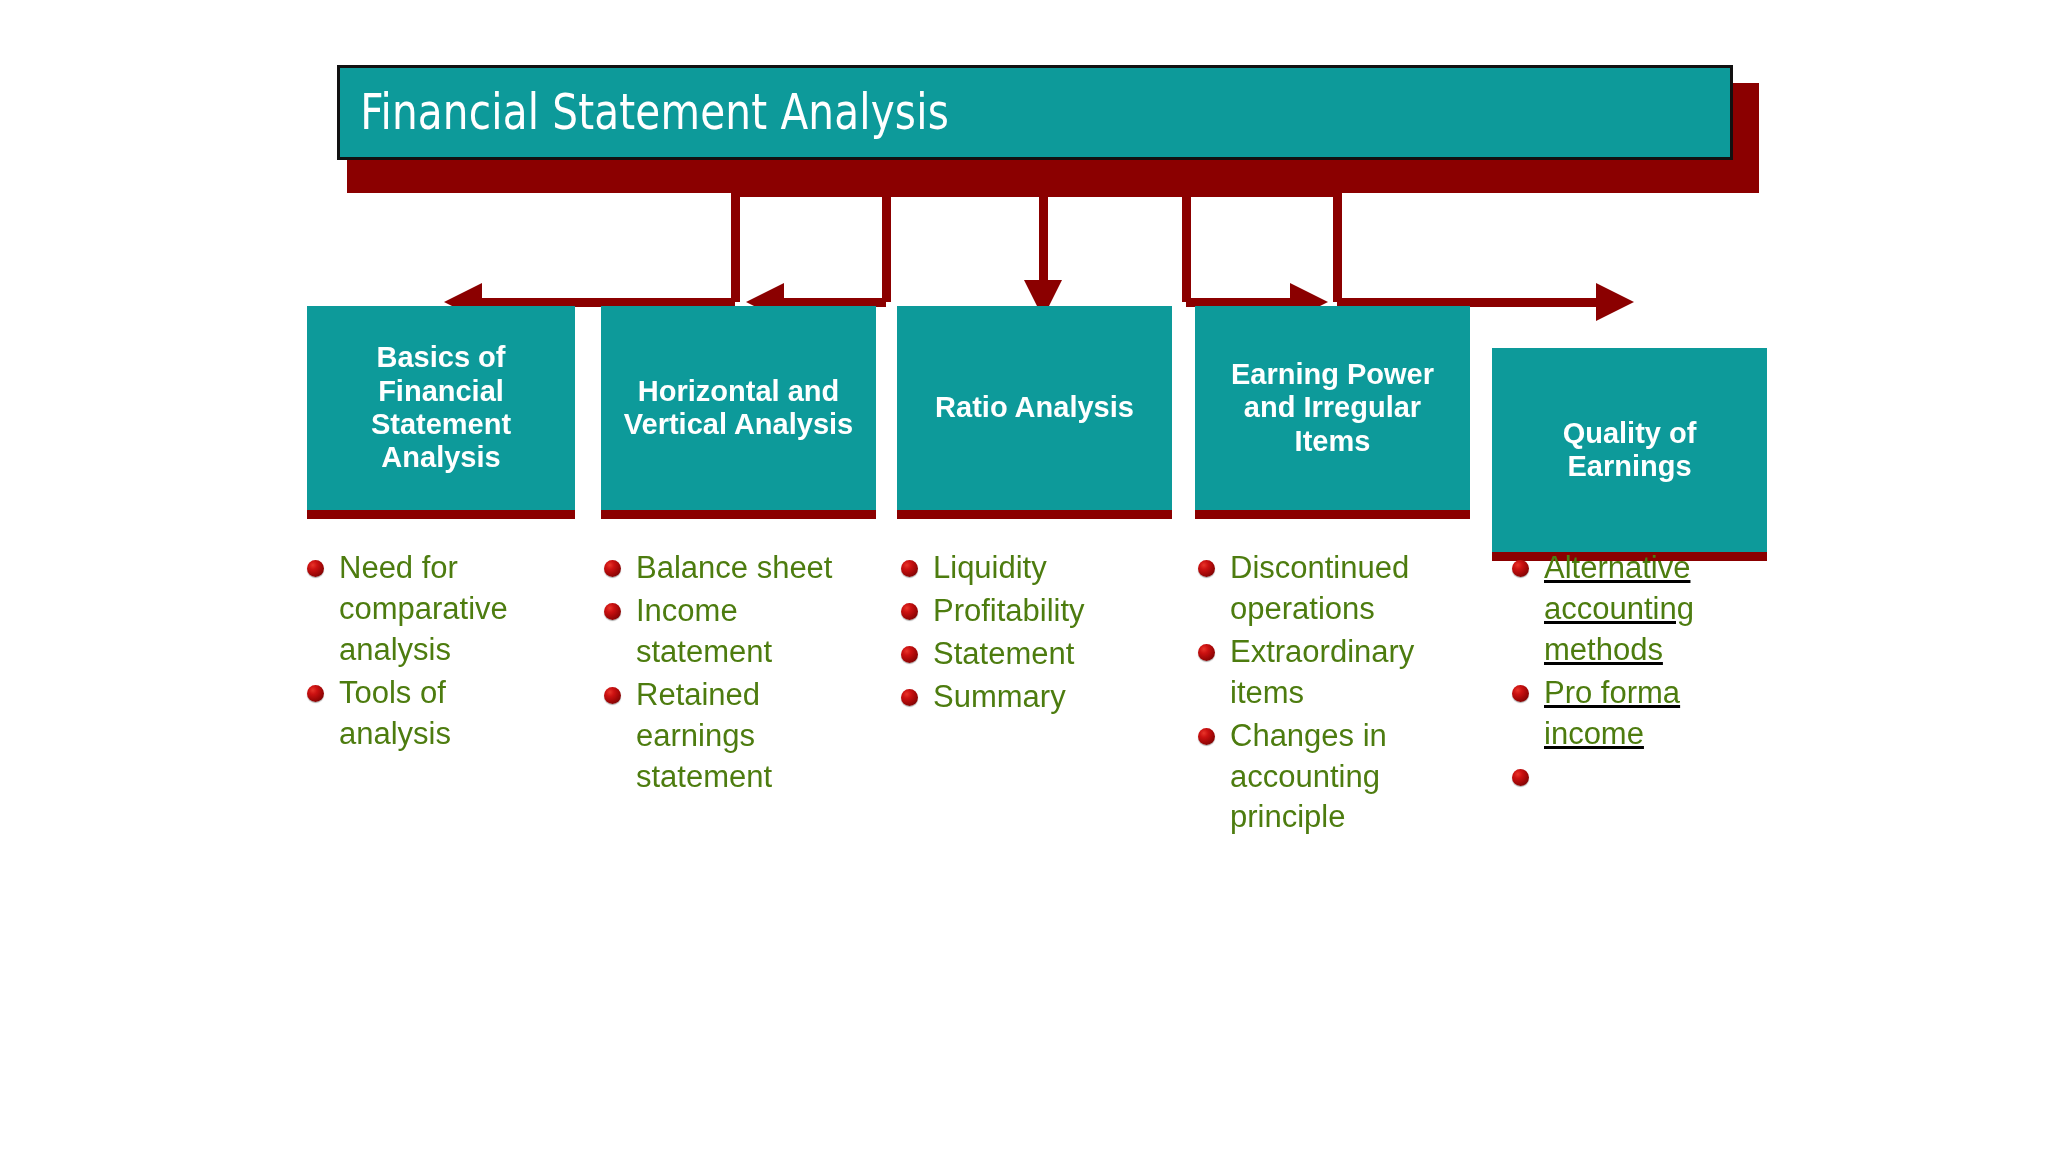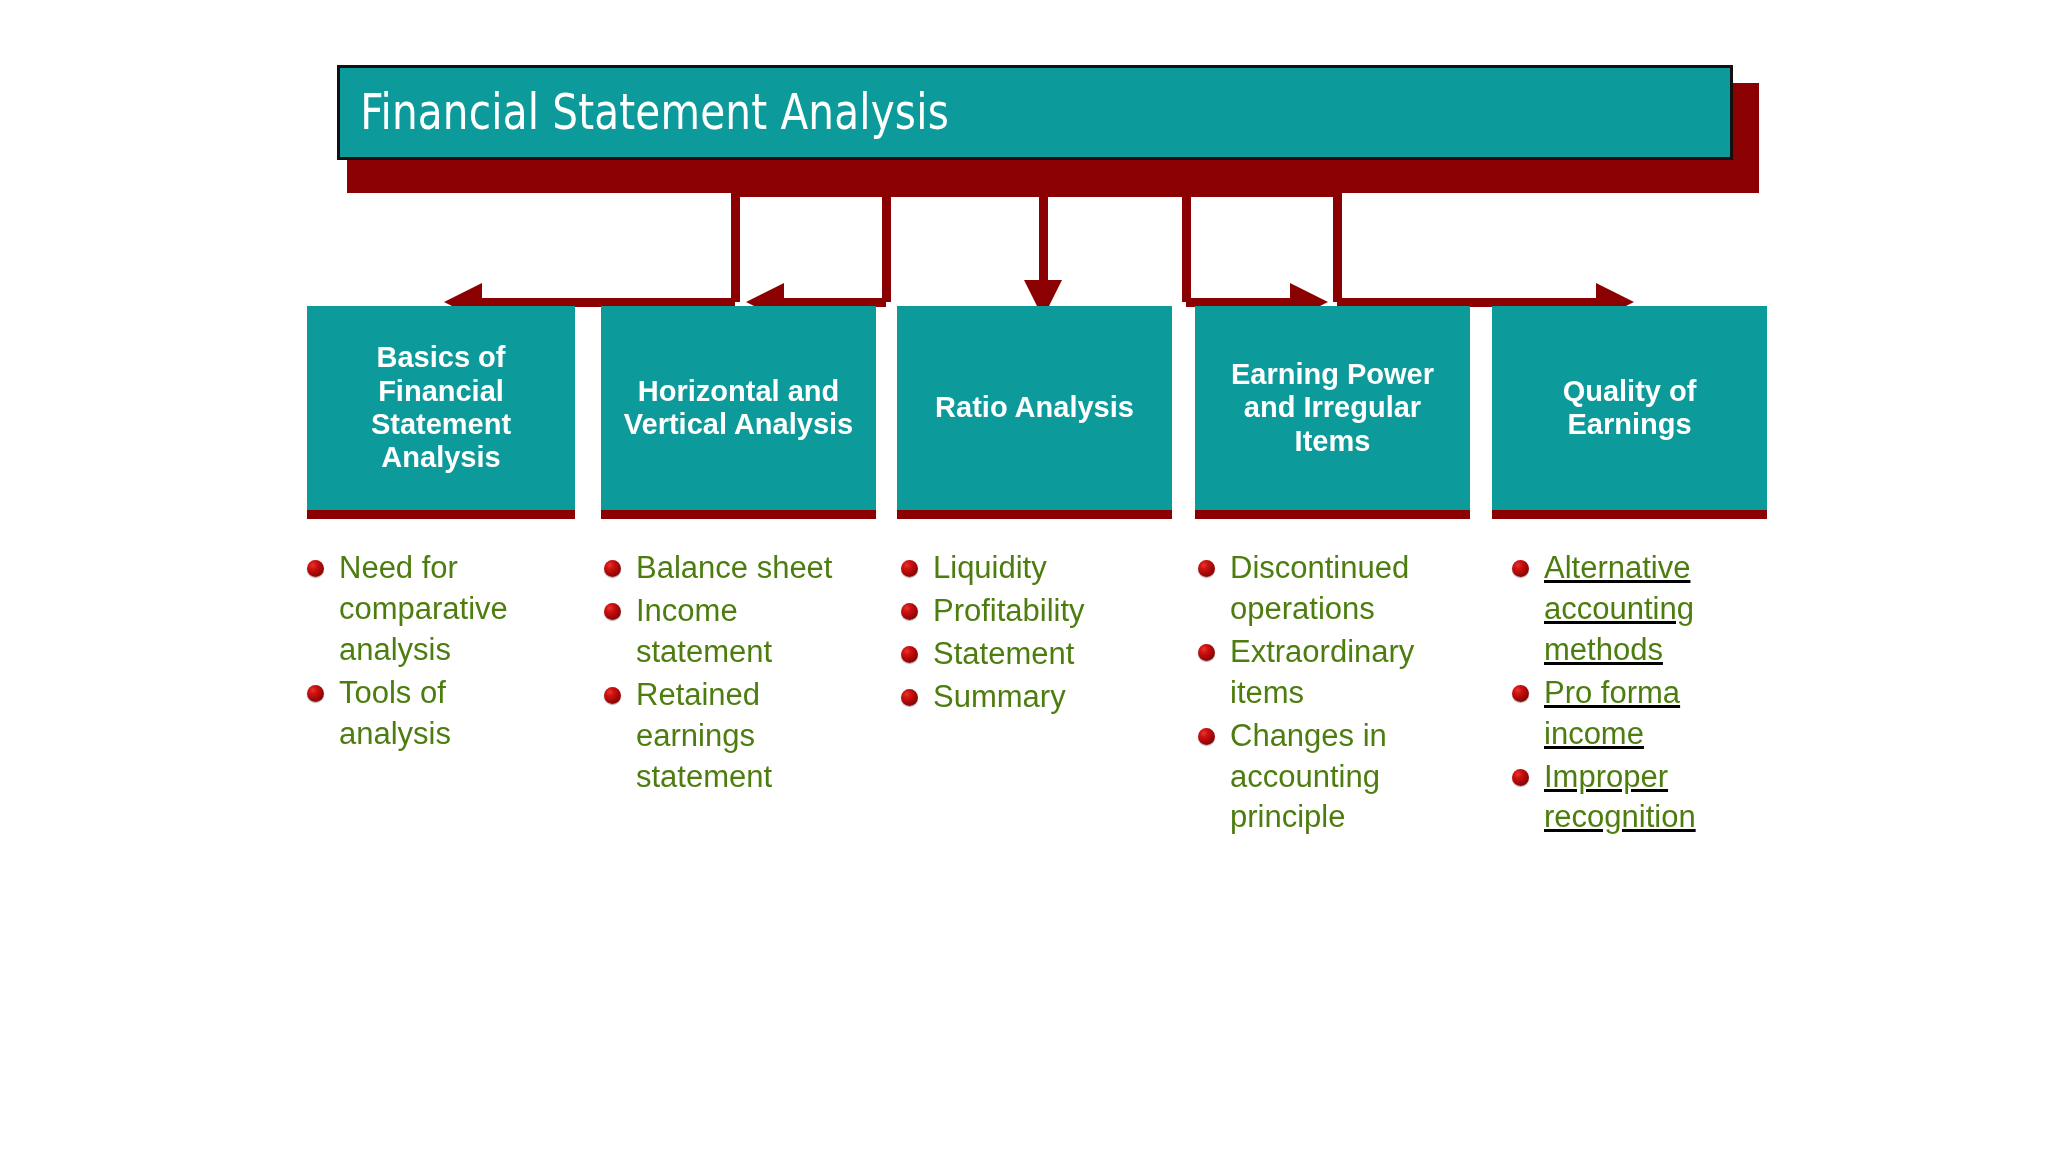--- a/index.html
+++ b/index.html
@@ -183,21 +183,21 @@
     </div>
     <div class="branch-box" style="left:601px; width:275px;">
       <div class="branch-title">Horizontal and Vertical Analysis</div>
     </div>
     <div class="branch-box" style="left:897px; width:275px;">
       <div class="branch-title">Ratio Analysis</div>
     </div>
     <div class="branch-box" style="left:1195px; width:275px;">
       <div class="branch-title">Earning Power and Irregular Items</div>
     </div>
-    <div class="branch-box" style="left:1492px; width:275px;">
+    <div class="branch-box" style="left:1492px; width:275px;margin-top:42px;">
       <div class="branch-title">Quality of Earnings</div>
     </div>
   </div>
 
   <div id="columns">
 
     <div class="bullet-col" style="left:307px; width:250px;">
       <div class="bullet-item">
         <span class="bullet-dot"></span>
         <span class="bullet-text">Need for comparative analysis</span>
@@ -261,18 +261,17 @@
       <div class="bullet-item">
         <span class="bullet-dot"></span>
         <span class="bullet-text">Alternative accounting methods</span>
       </div>
       <div class="bullet-item">
         <span class="bullet-dot"></span>
         <span class="bullet-text">Pro forma income</span>
       </div>
       <div class="bullet-item">
         <span class="bullet-dot"></span>
-        <span class="bullet-text">Improper recognition</span>
       </div>
     </div>
 
   </div>
 </div>
 
 </body></html>

